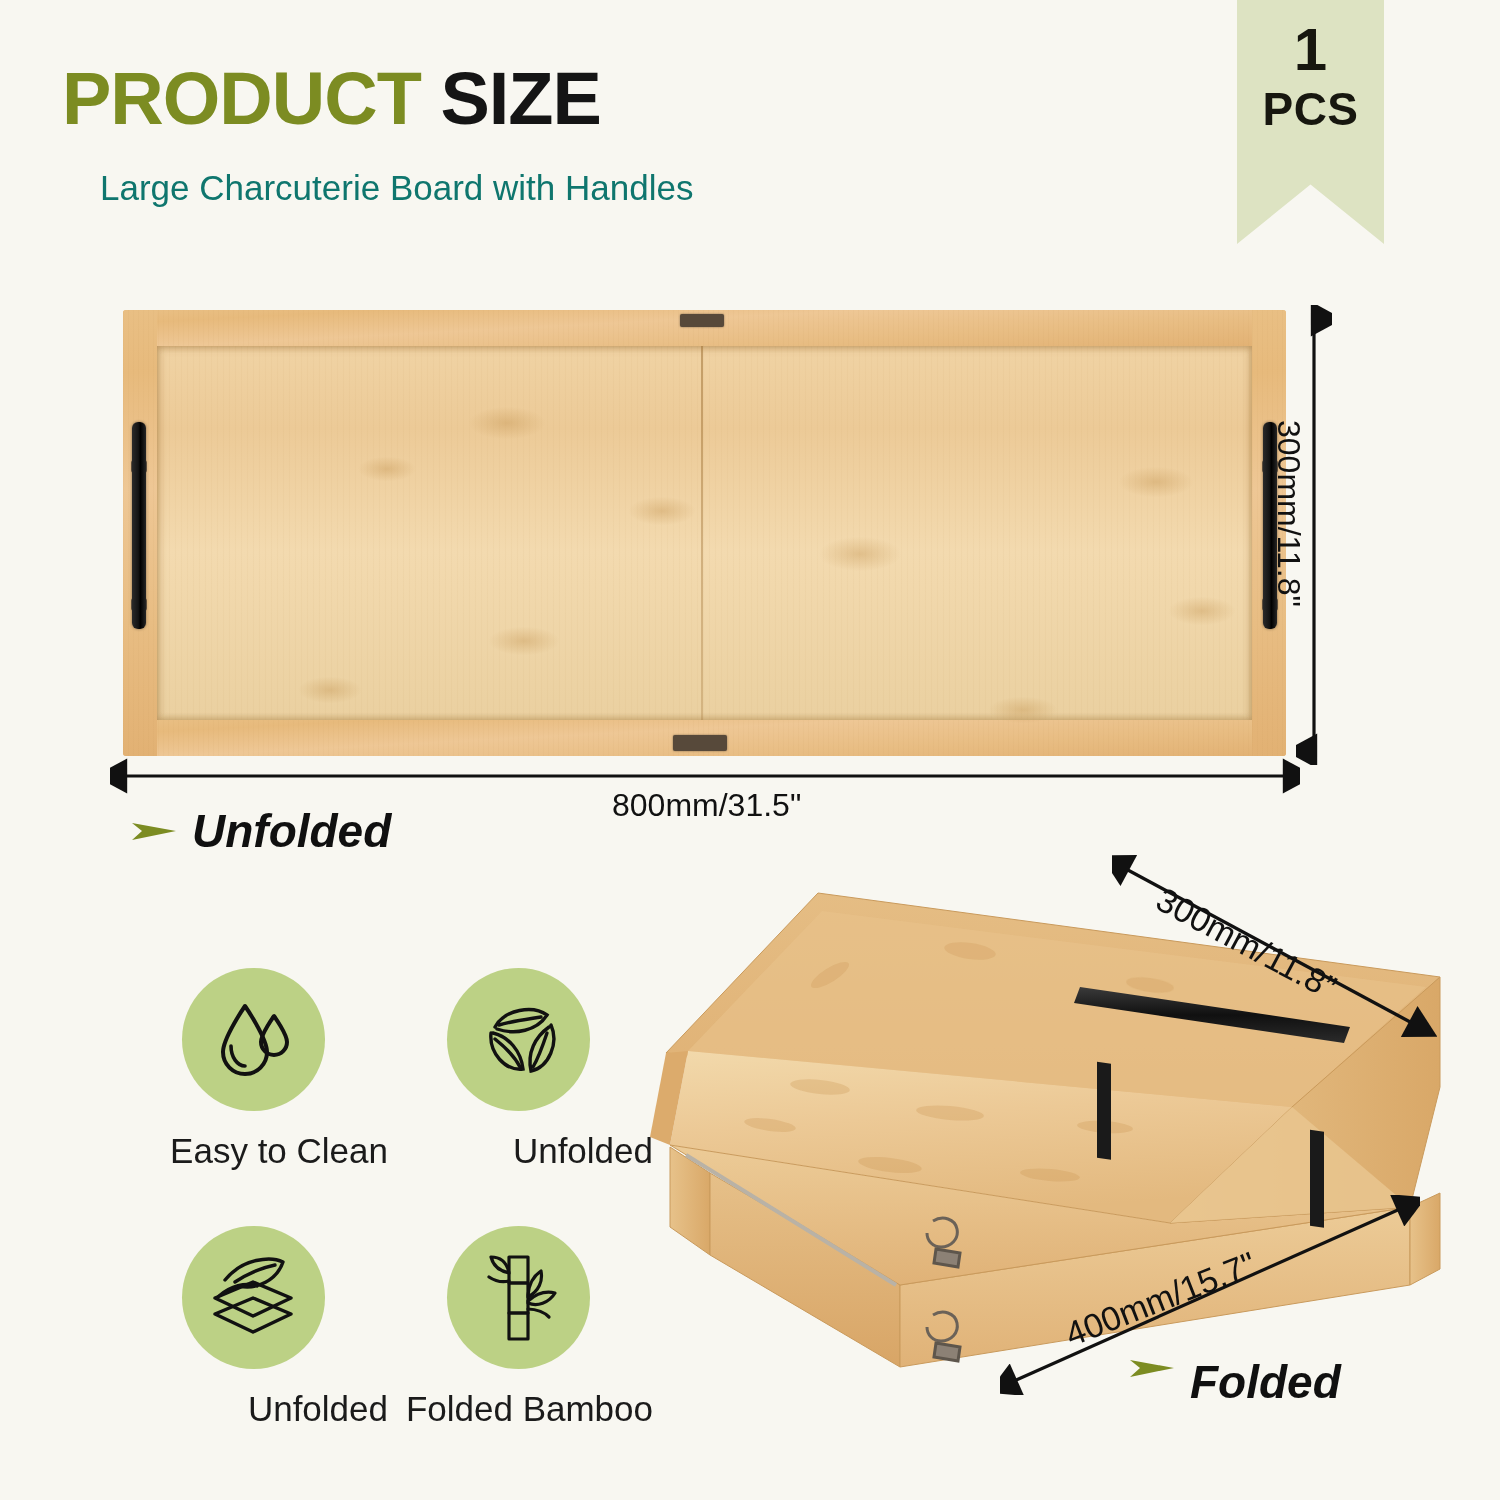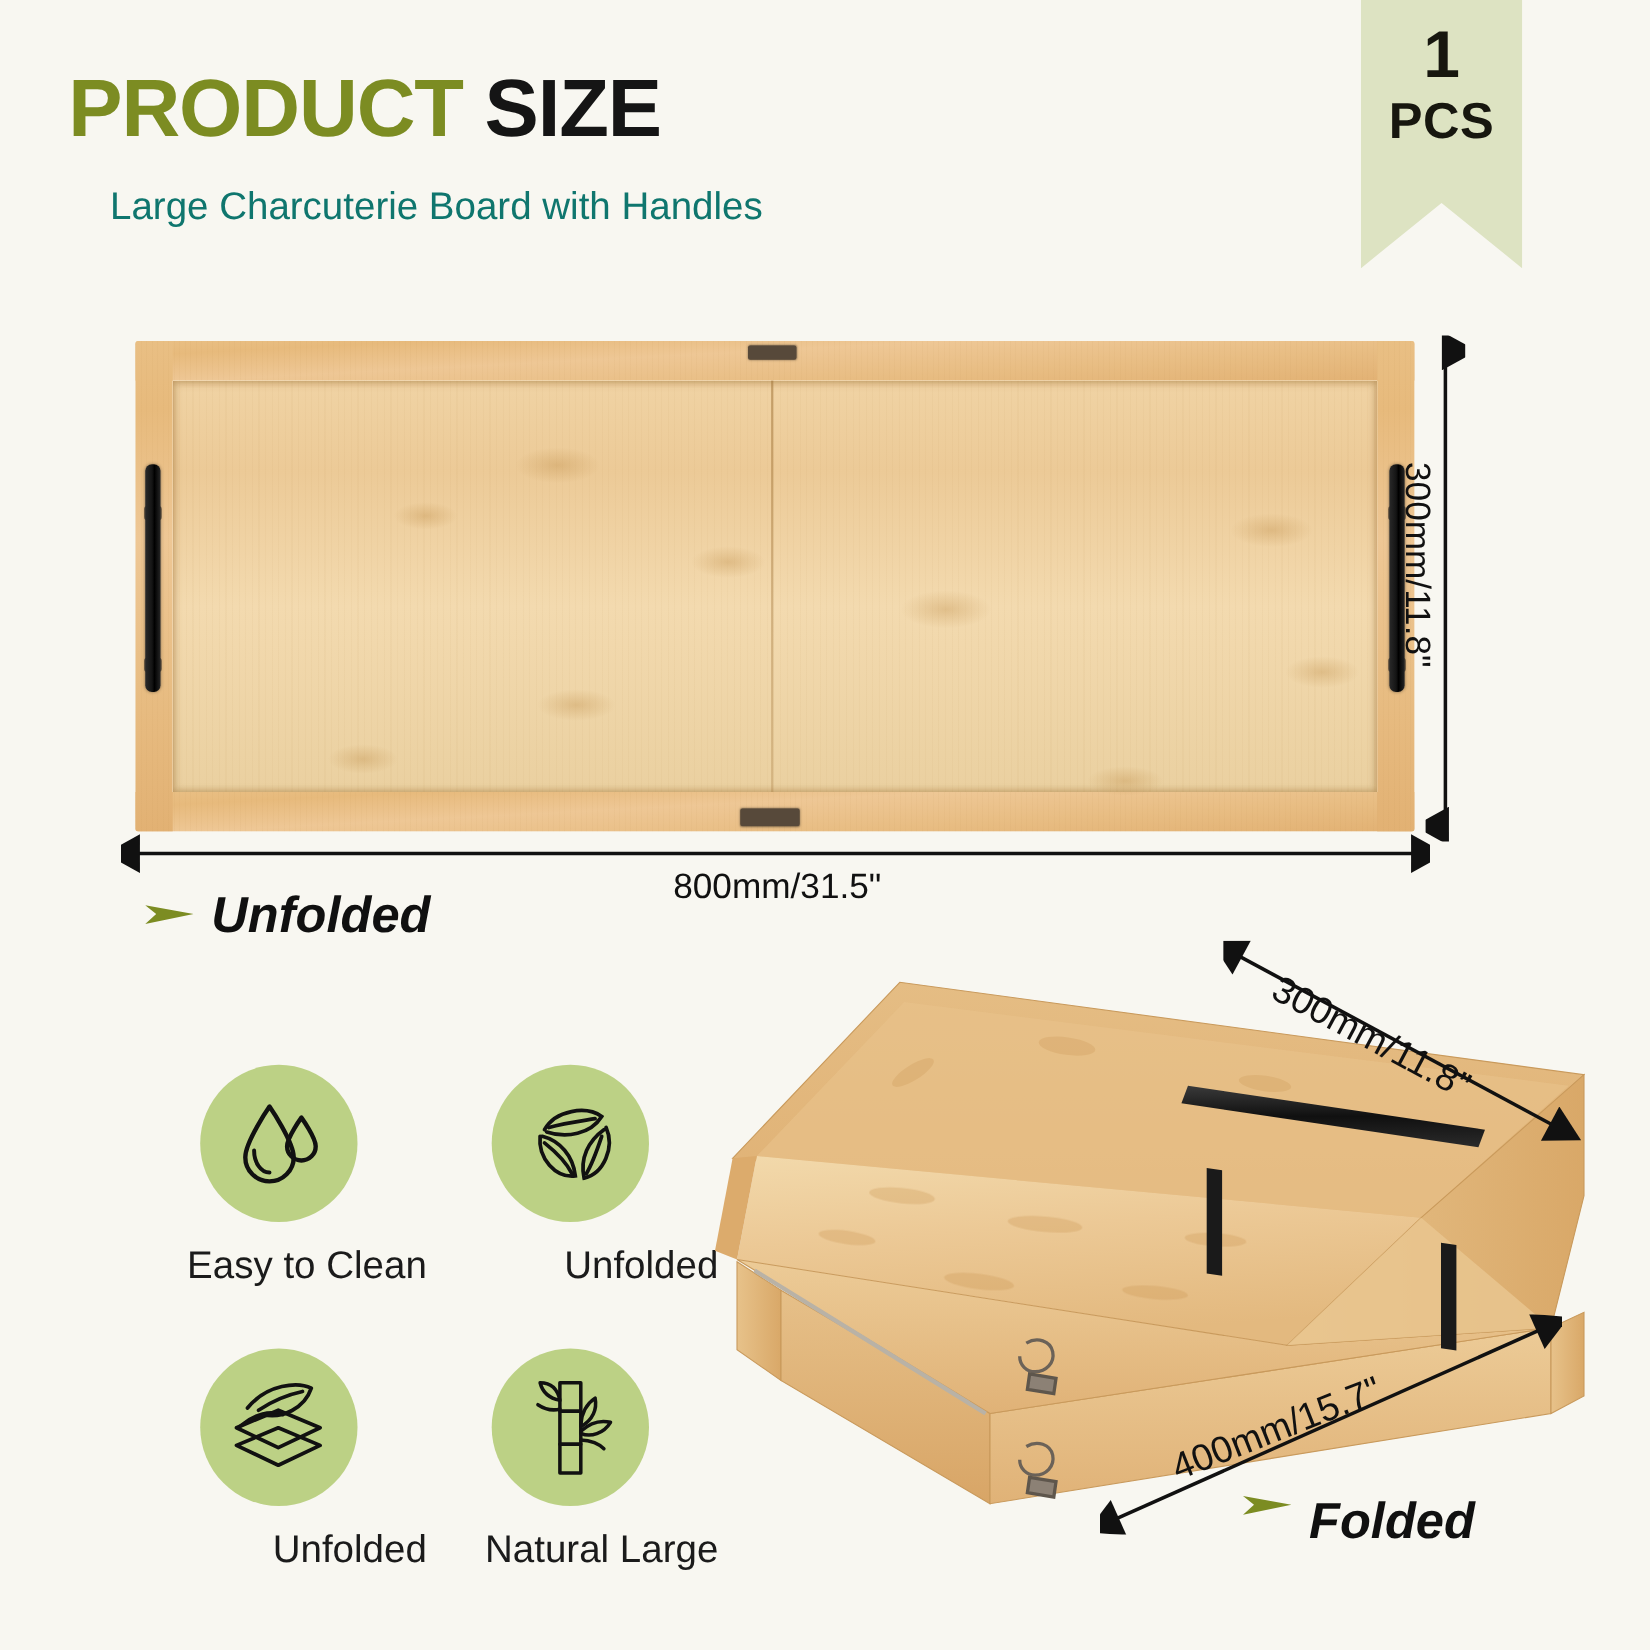--- a/index.html
+++ b/index.html
@@ -214,21 +214,21 @@
           <rect x="36" y="32" width="19" height="30"></rect>
           <rect x="36" y="62" width="19" height="26"></rect>
           <path d="M36,22 C26,20 20,14 18,6 C28,6 34,12 36,22Z"></path>
           <path d="M36,30 C28,32 22,30 16,26"></path>
           <path d="M55,44 C56,32 62,24 68,20 C70,30 66,40 55,46Z"></path>
           <path d="M55,50 C64,42 74,40 82,42 C76,52 64,56 55,52Z"></path>
           <path d="M55,58 C64,58 72,62 76,66"></path>
         </g>
       </svg>
     </div>
-    <div class="flabel">Natural Large</div>
+    <div class="flabel">Folded Bamboo</div>
   </div>
 </div>
 
 <svg class="abs" id="tray-folded" viewBox="0 0 800 520" width="800" height="520">
   <defs>
     <linearGradient id="gWoodFloor" x1="0" y1="0" x2="0.25" y2="1">
       <stop offset="0%" stop-color="#f2d9ab"></stop>
       <stop offset="45%" stop-color="#ecc996"></stop>
       <stop offset="100%" stop-color="#e3b97f"></stop>
     </linearGradient>

